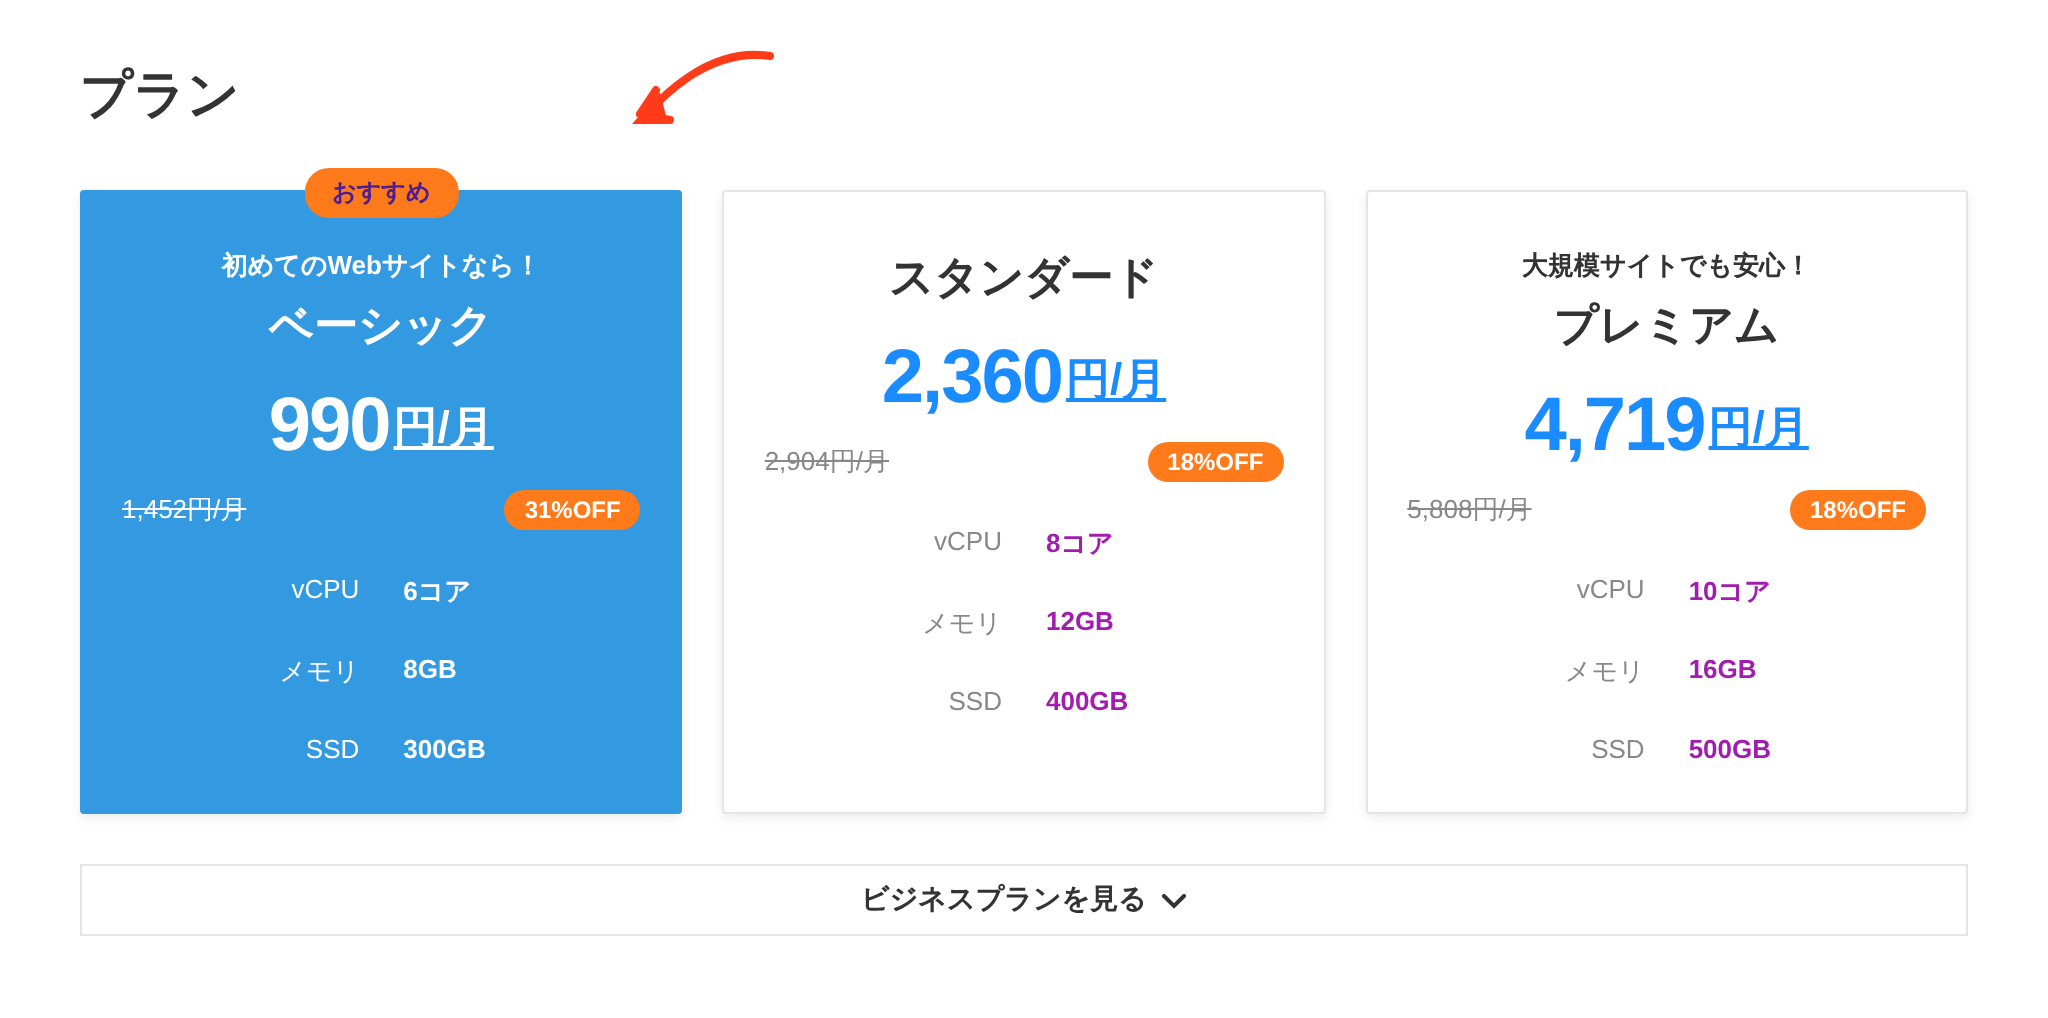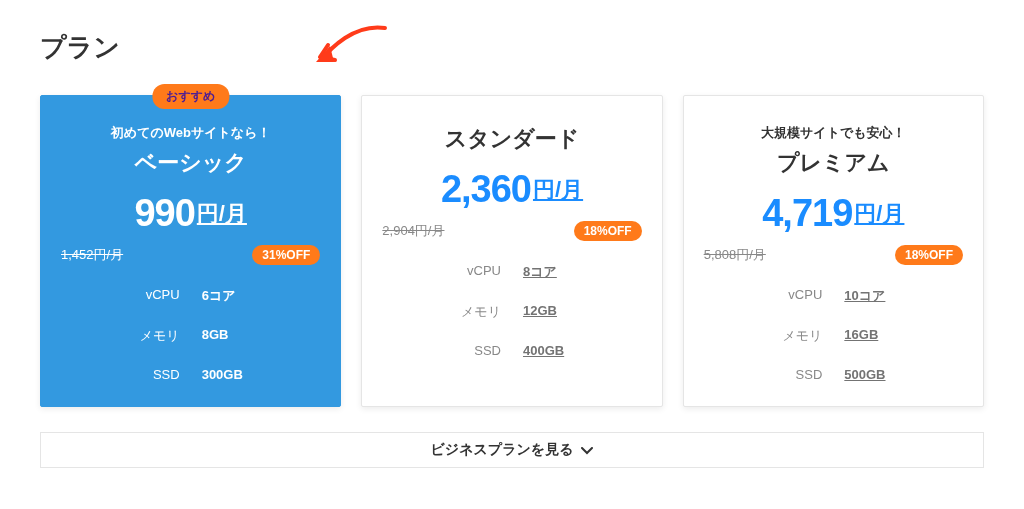--- a/index.html
+++ b/index.html
@@ -136,22 +136,21 @@
       font-weight: 400;
     }
     .plan-card:not(.selected) .spec-label {
       color: #888;
     }
     .spec-value {
       text-align: left;
       font-weight: 700;
     }
     .plan-card:not(.selected) .spec-value {
-      color: #737373;
-      text-decoration: underline;
+      color: #a21caf;
     }
     .business-link {
       border: 1px solid #e5e5e5;
       padding: 8px;
       text-align: center;
       font-size: 14px;
       font-weight: 600;
       color: #333;
       cursor: pointer;
       display: flex;

